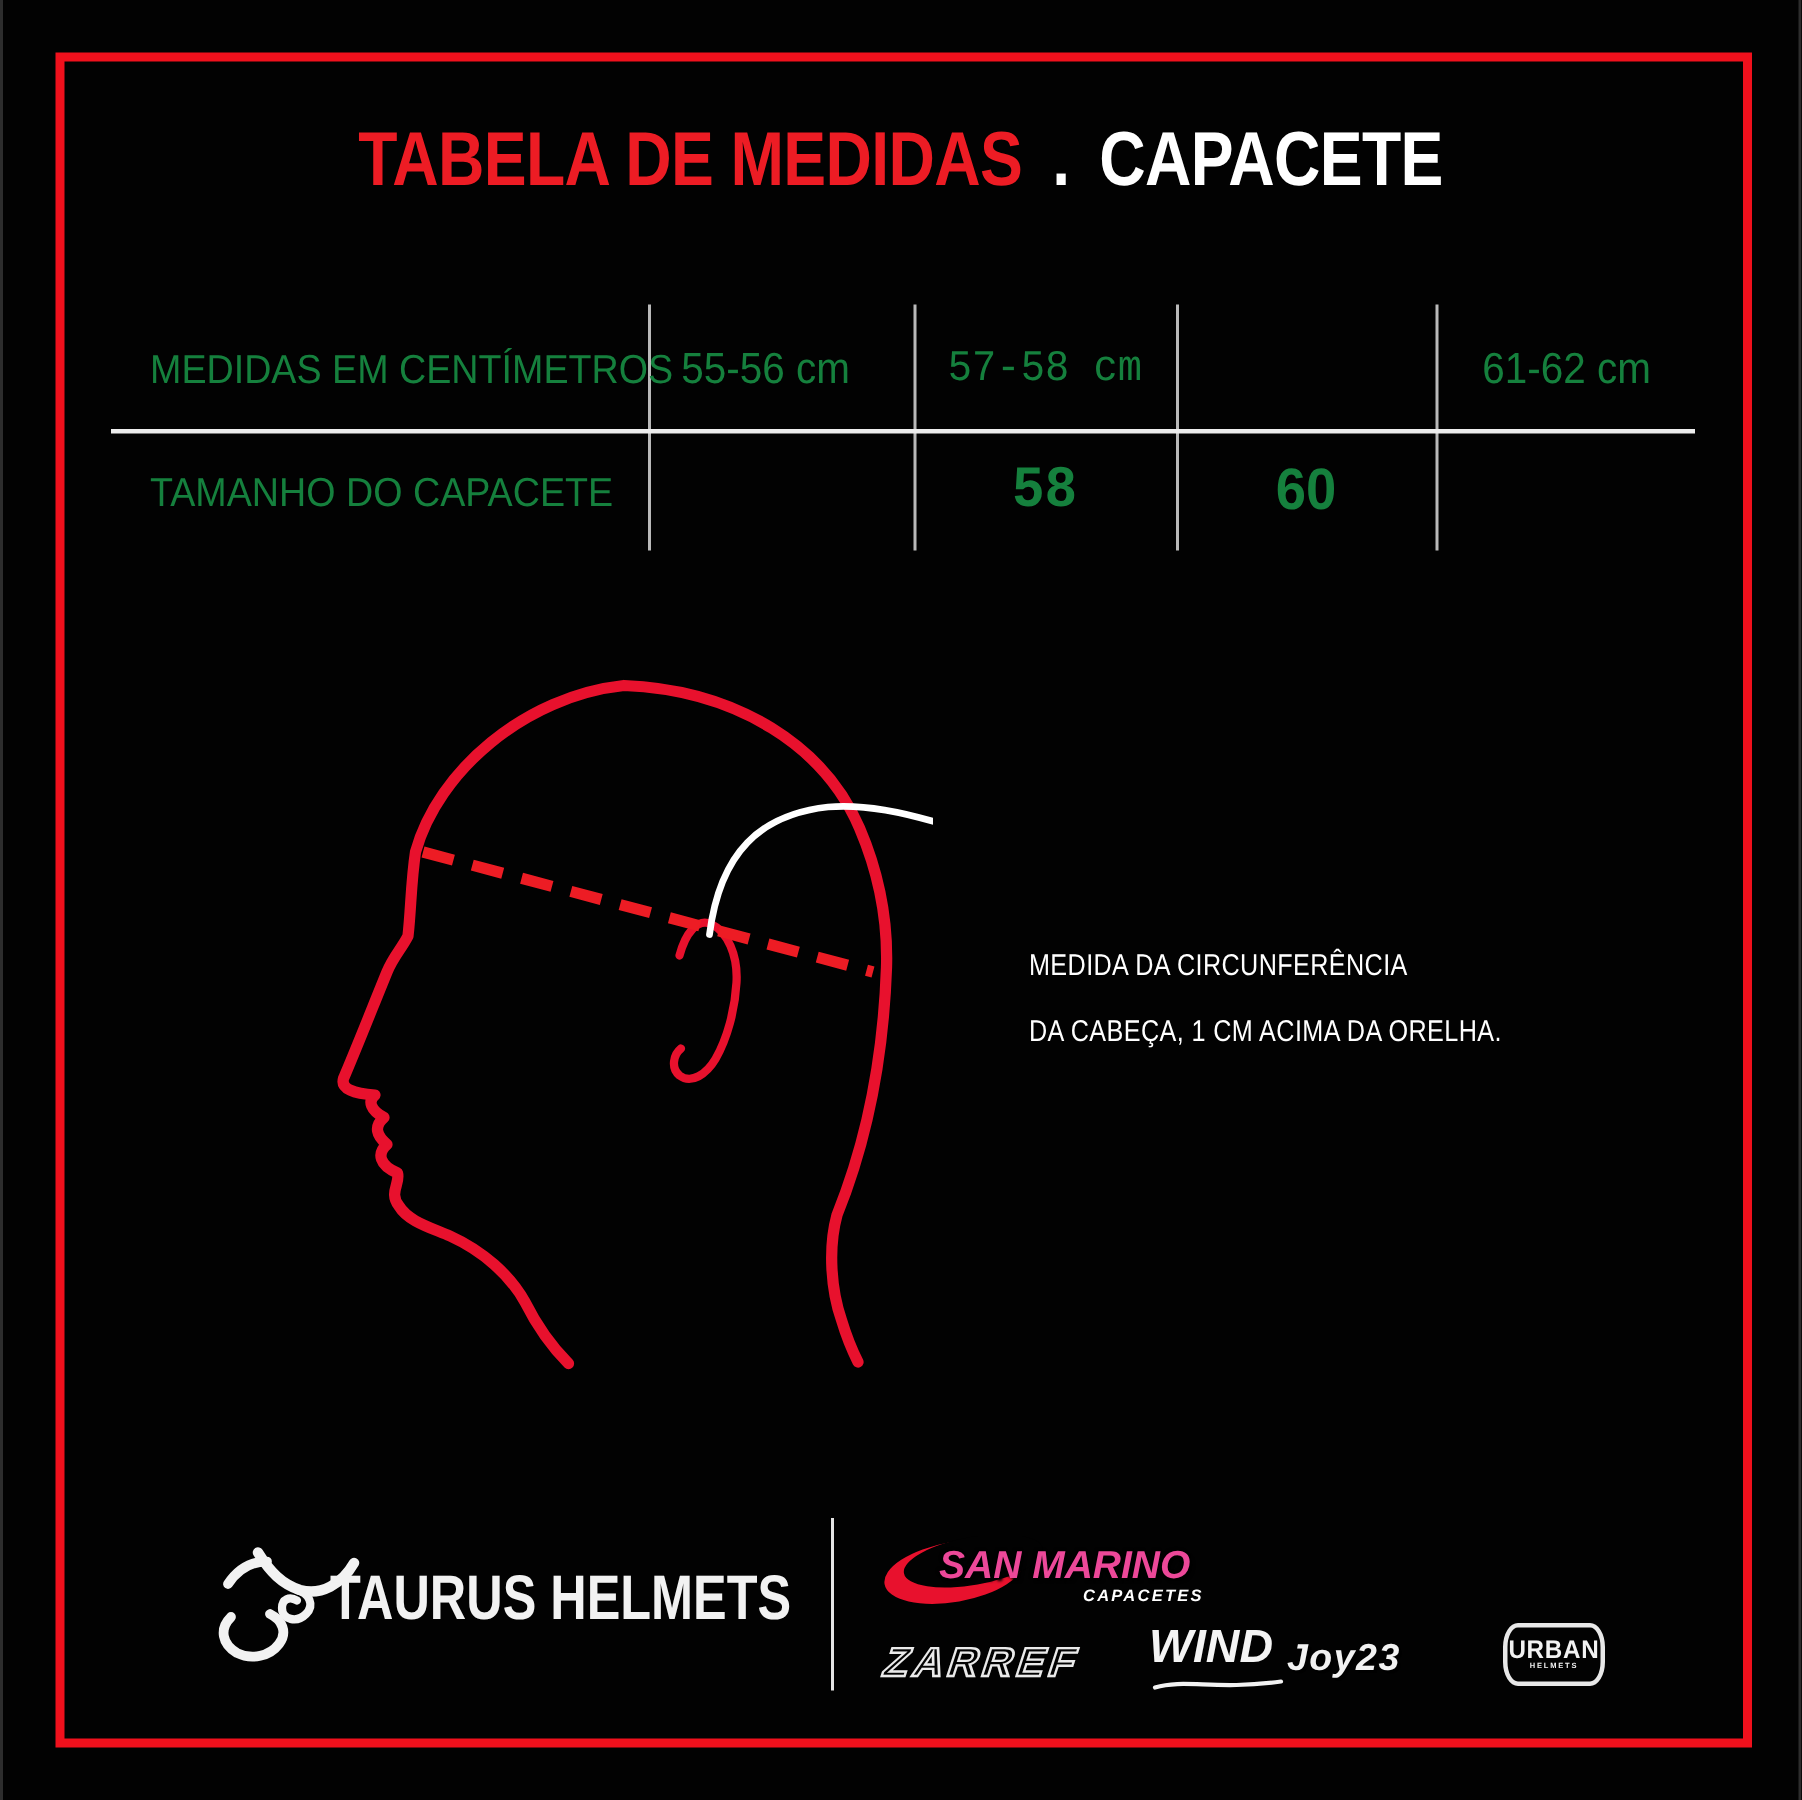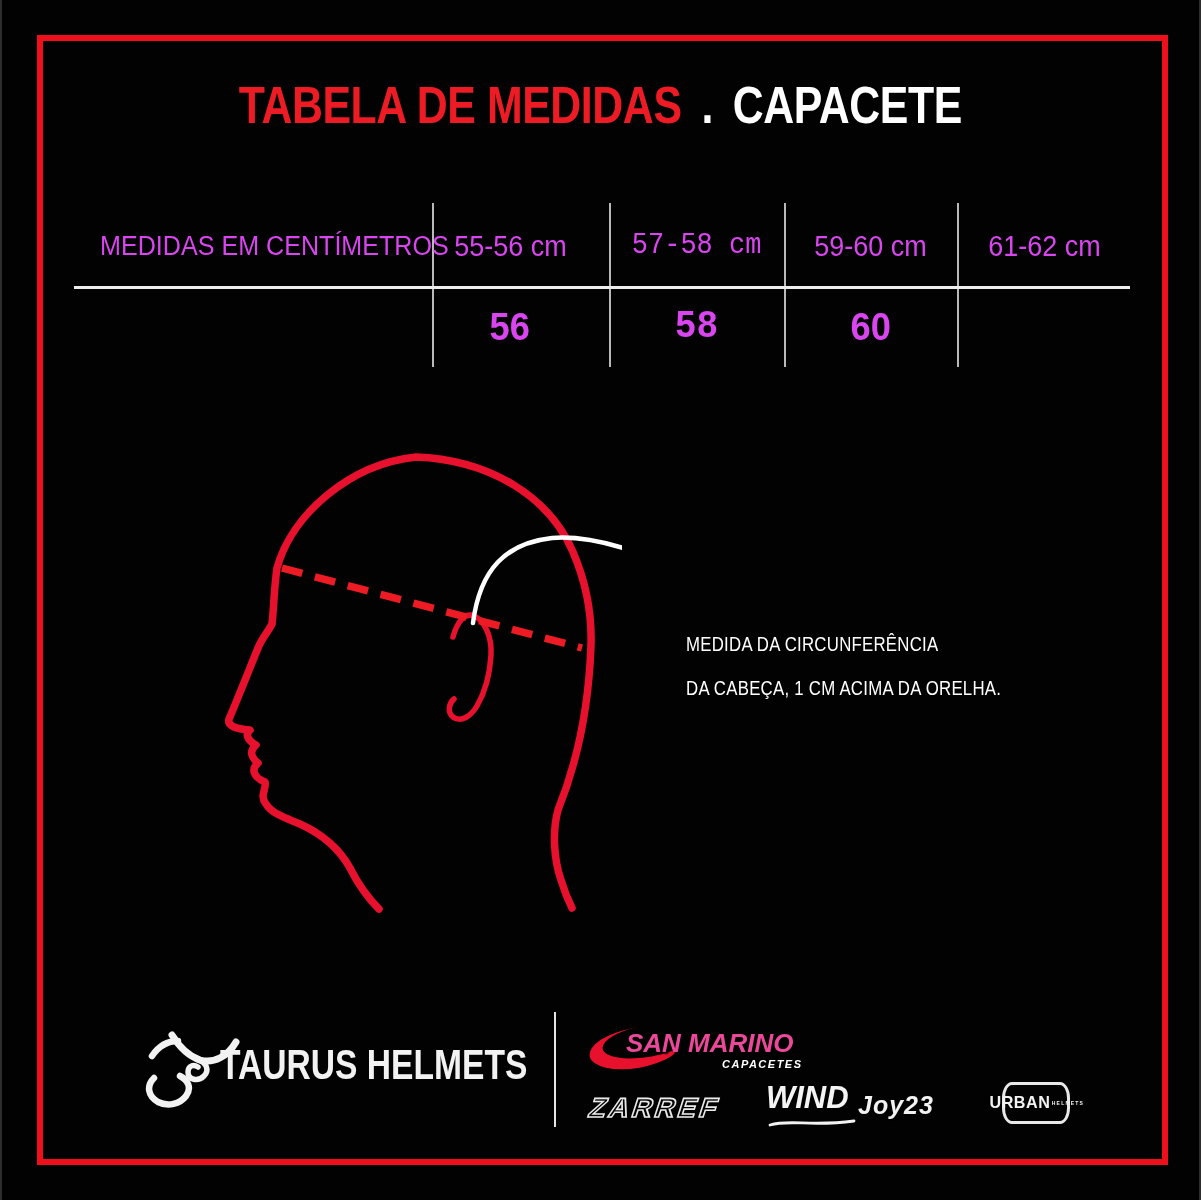--- a/index.html
+++ b/index.html
@@ -13,21 +13,21 @@
   
   .title{position:absolute;left:0;top:78px;width:100%;height:56px;line-height:56px;
     text-align:center;font-weight:700;font-size:51px;letter-spacing:-0.5px;white-space:nowrap;}
   .title .squeeze{display:inline-block;transform:scaleX(0.84);transform-origin:center;}
   .t-red{color:#ed1c24;}
   .t-dot{color:#ffffff;margin:0 10px;}
   .t-white{color:#ffffff;}
   
   .vline{position:absolute;top:203px;height:164px;width:2px;background:#b9b9b9;}
   .hline{position:absolute;left:72px;top:286px;width:1056px;height:3px;background:#ededed;}
-  .cell{position:absolute;color:#d946ef;white-space:nowrap;}
+  .cell{position:absolute;color:#15803d;white-space:nowrap;}
   .sq{display:inline-block;transform:scaleX(0.93);transform-origin:left center;}
   .cell.ctr{text-align:center;}
   .cell.ctr .sq{transform-origin:center;}
   .lbl{left:98px;font-size:27px;}
   .r1{top:228px;height:36px;line-height:36px;}
   .hdr{font-size:29px;top:228px;height:36px;line-height:36px;}
   .r2lbl{top:310px;height:36px;line-height:36px;}
   .num{font-size:39px;font-weight:700;top:303px;height:48px;line-height:48px;}
   .c0{left:430px;width:156px;} .c1{left:607px;width:175px;font-family:Liberation Mono, monospace;}
   .c2{left:782px;width:173px;} .c3{left:955px;width:175px;}
@@ -56,21 +56,21 @@
     transform-origin:left center;white-space:nowrap;}
   .wind{position:absolute;left:764px;top:1080px;width:92px;}
   .wind-text{color:#f4f4f4;font-size:31px;font-weight:800;font-style:italic;
     letter-spacing:0px;height:36px;line-height:36px;white-space:nowrap;}
   .wind-swoosh{position:absolute;left:2px;top:38px;}
   .joy23{position:absolute;left:856px;top:1086px;height:38px;line-height:38px;
     color:#f2f2f2;font-size:25px;font-weight:900;font-style:italic;letter-spacing:1px;
     text-shadow:2px 2px 0 #000;white-space:nowrap;}
   .urban{position:absolute;left:1000px;top:1082px;width:68px;height:42px;
     border:3px solid #e8e8e8;border-radius:10px / 16px;box-sizing:border-box;
-    display:flex;align-items:center;justify-content:center;}
+    display:flex;flex-direction:column;align-items:center;justify-content:center;}
   .urban-name{color:#f2f2f2;font-size:17px;font-weight:900;letter-spacing:0.5px;
     transform:scaleX(0.95);line-height:16px;}
   .urban-sub{color:#f2f2f2;font-size:5px;font-weight:700;letter-spacing:1.2px;line-height:7px;}
 </style>
 </head>
 <body>
 
 <div class="canvas">
 
   <div class="frame"></div>
@@ -88,27 +88,25 @@
   <div class="vline" style="left:782px"></div>
   <div class="vline" style="left:955px"></div>
   <div class="hline"></div>
 
   <div class="cell lbl r1">
     <span class="sq">MEDIDAS EM CENTÍMETROS</span></div>
   <div class="cell hdr ctr c0">
     <span class="sq">55-56 cm</span></div>
   <div class="cell hdr ctr c1">
     <span class="sq">57-58 cm</span></div>
-  <div class="cell hdr ctr c2">
-    <span class="sq">59-60 cm</span></div>
   <div class="cell hdr ctr c3">
     <span class="sq">61-62 cm</span></div>
 
-  <div class="cell num ctr c0">
-    <span class="sq">56</span></div>
+  <div class="cell lbl r2lbl">
+    <span class="sq">TAMANHO DO CAPACETE</span></div>
   <div class="cell num ctr c1">
     <span class="sq">58</span></div>
   <div class="cell num ctr c2">
     <span class="sq">60</span></div>
 
   <svg class="head-svg" width="420" height="480" viewBox="0 0 420 480">
     <path d="M 177 469
          C 166 458, 156 444, 148 428
          C 138 410, 120 394, 98 384
          C 84 378, 70 374, 64 364

